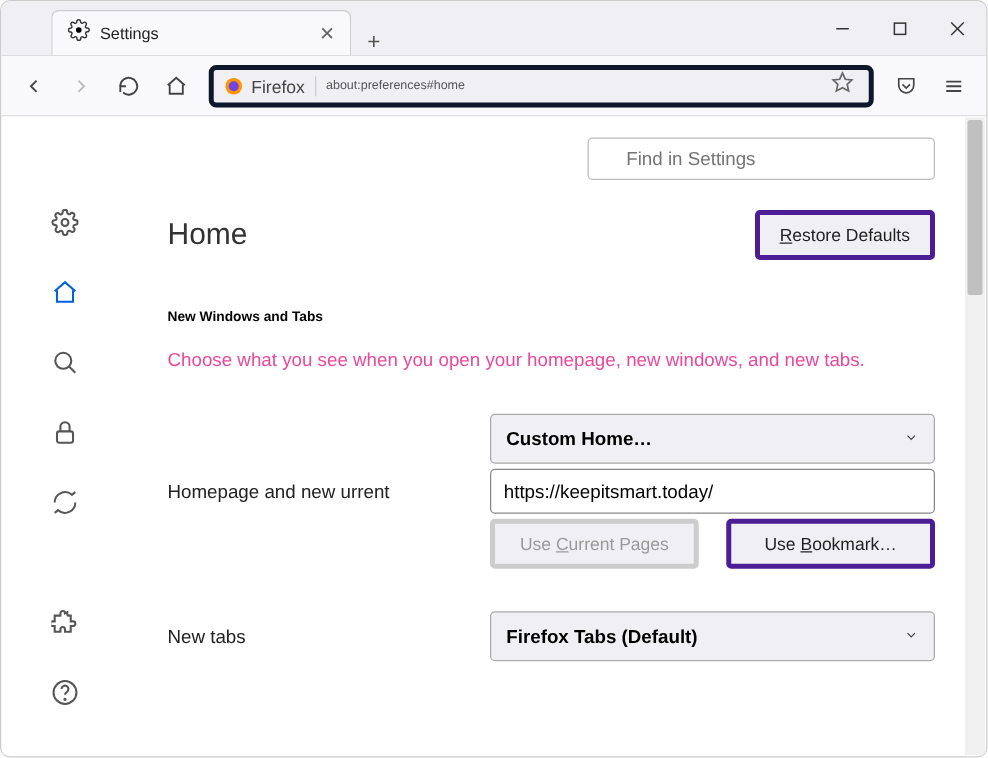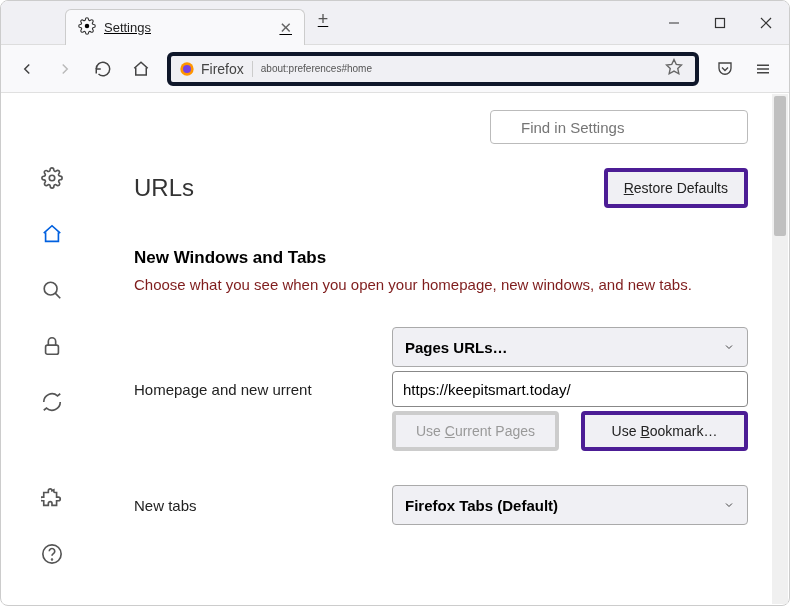--- a/index.html
+++ b/index.html
@@ -1,20 +1,20 @@
 <!DOCTYPE html>
 <html><head>
 <meta charset="utf-8">
 <style>
 * { box-sizing: border-box; margin: 0; padding: 0; font-family: "Segoe UI", Arial, sans-serif; }
 body { width: 790px; height: 606px; overflow: hidden; background: #fff; border: 1px solid #ccc; border-radius: 8px; position: relative; }
 
 
 .titlebar { height: 44px; display: flex; align-items: stretch; background: #f0f0f4; border-bottom: 1px solid #ddd; }
-.tab-strip { display: flex; align-items: flex-start; padding-left: 64px; flex: 1; text-decoration: underline; }
+.tab-strip { display: flex; align-items: flex-end; padding-left: 40px; flex: 1; }
 .tab { display: flex; align-items: center; background: #f9f9fb; border: 1px solid #ccc; border-bottom: none; border-radius: 6px 6px 0 0; height: 36px; padding: 0 12px; width: 240px; margin-top: 8px; }
 .tab .icon { margin-right: 8px; color: #333; }
 .tab .label { flex: 1; font-size: 13px; color: #222; overflow: hidden; white-space: nowrap; }
 .tab .close { color: #666; font-size: 15px; cursor: pointer; }
 .new-tab { width: 36px; display: flex; align-items: center; justify-content: center; color: #555; font-size: 18px; cursor: pointer; margin-top: 8px; }
 .window-controls { display: flex; }
 .window-btn { width: 46px; display: flex; align-items: center; justify-content: center; color: #333; cursor: pointer; }
 
 
 .nav-toolbar { height: 48px; display: flex; align-items: center; padding: 0 8px; gap: 2px; background: #f9f9fb; border-bottom: 1px solid #e0e0e0; }
@@ -34,32 +34,32 @@
 .content { flex: 1; display: flex; overflow: hidden; margin-right: 16px; }
 
 .sidebar { width: 100px; padding-top: 68px; display: flex; flex-direction: column; align-items: center; gap: 24px; }
 .side-item { width: 32px; height: 32px; display: flex; align-items: center; justify-content: center; color: #555; border-radius: 6px; cursor: pointer; }
 .side-item.active { color: #0060df; }
 .side-item svg { stroke: currentColor; fill: none; stroke-width: 1.8; }
 .sidebar-spacer { flex: 1; }
 
 .main { flex: 1; padding: 16px 24px 0 32px; }
 .search-row { display: flex; justify-content: flex-end; margin-bottom: 24px; }
-.find-input { width: 258px; height: 34px; border: 1px solid #bbb; border-radius: 4px; padding: 0 8px 0 30px; font-size: 15px; color: #333; background: #fff; position: relative; }
+.find-input { width: 278px; height: 34px; border: 1px solid #bbb; border-radius: 4px; padding: 0 8px 0 30px; font-size: 15px; color: #333; background: #fff; position: relative; }
 .search-wrap { position: relative; }
 .search-wrap .sicon { position: absolute; left: 8px; top: 9px; color: #888; }
 
 .header-row { display: flex; align-items: center; justify-content: space-between; margin-bottom: 40px; }
 .page-title { font-size: 24px; font-weight: 300; color: #333; }
 .btn { border: 4px solid #4c1d95; background: #f0f0f4; border-radius: 4px; font-size: 14px; padding: 8px 16px; cursor: pointer; color: #222; }
 .btn.disabled { color: #999; border-color: #ccc; cursor: default; }
 .btn u { text-decoration: underline; }
 
-.section-title { font-weight: 600; font-size: 17px; margin-bottom: 8px; }
-.section-desc { font-size: 15px; color: #7f1d1d; margin-bottom: 34px; }
+.section-title { font-weight: 600; font-size: 11px; margin-bottom: 20px; }
+.section-desc { font-size: 15px; color: #ec4899; margin-bottom: 34px; }
 
 .form-row { display: flex; align-items: center; margin-bottom: 8px; }
 .form-row .row-label { width: 258px; font-size: 15px; color: #222; }
 .controls { flex: 1; display: flex; flex-direction: column; gap: 4px; }
 .dropdown { height: 40px; border: 1px solid #aaa; background: #f0f0f4; border-radius: 4px; display: flex; align-items: center; padding: 0 12px; font-size: 15px; font-weight: 600; cursor: pointer; position: relative; }
 .dropdown .chev { position: absolute; right: 12px; color: #444; }
 .text-input { height: 36px; border: 1px solid #888; border-radius: 4px; padding: 0 10px; font-size: 15px; }
 .btn-row { display: flex; gap: 22px; }
 .btn-row .btn { flex: 1; white-space: nowrap; overflow: hidden; text-overflow: ellipsis; }
 
@@ -209,32 +209,32 @@
         <div class="search-wrap">
           <span class="sicon"><svg width="15" height="15" viewBox="0 0 24 24" fill="none" stroke="currentColor" stroke-width="2">
                 <circle cx="10.5" cy="10.5" r="6.5"></circle>
                 <line x1="20" y1="20" x2="15" y2="15"></line>
               </svg></span>
           <input class="find-input" placeholder="Find in Settings" style="">
         </div>
       </div>
 
       <div class="header-row">
-        <div class="page-title">URLs</div>
+        <div class="page-title">Home</div>
         <button class="btn"><u>R</u>estore Defaults</button>
       </div>
 
       <div class="section-title">New Windows and Tabs</div>
       <div class="section-desc">Choose what you see when you open your homepage, new windows, and new tabs.</div>
 
       <div class="form-row" style="align-items:flex-start">
         <div class="row-label" style="padding-top:54px">Homepage and new urrent</div>
         <div class="controls">
           <div class="dropdown">
-            <span>Pages URLs…</span>
+            <span>Custom Home…</span>
             <span class="chev"><svg width="12" height="12" viewBox="0 0 24 24" fill="none" stroke="currentColor" stroke-width="2">
                   <polyline points="6 9 12 15 18 9"></polyline>
                 </svg></span>
           </div>
           <input class="text-input" value="https://keepitsmart.today/" style="">
           <div class="btn-row">
             <button class="btn disabled">Use <u>C</u>urrent Pages</button>
             <button class="btn">Use <u>B</u>ookmark…</button>
           </div>
         </div>

